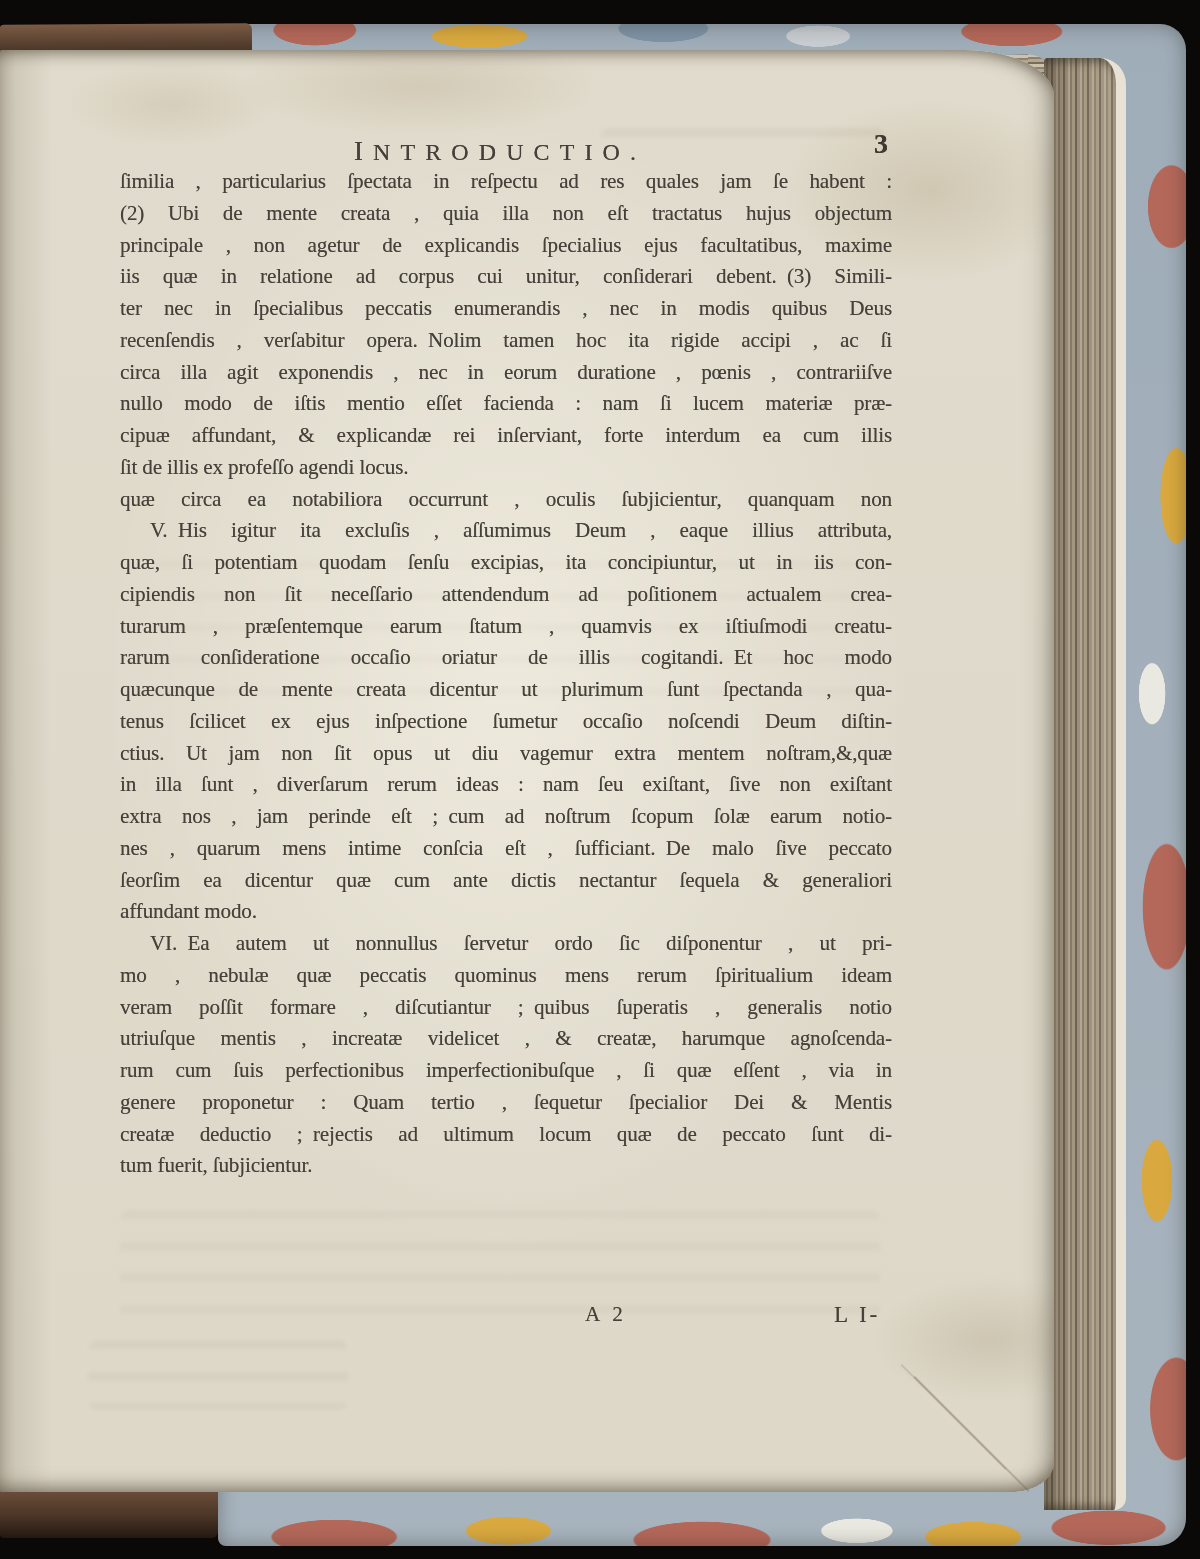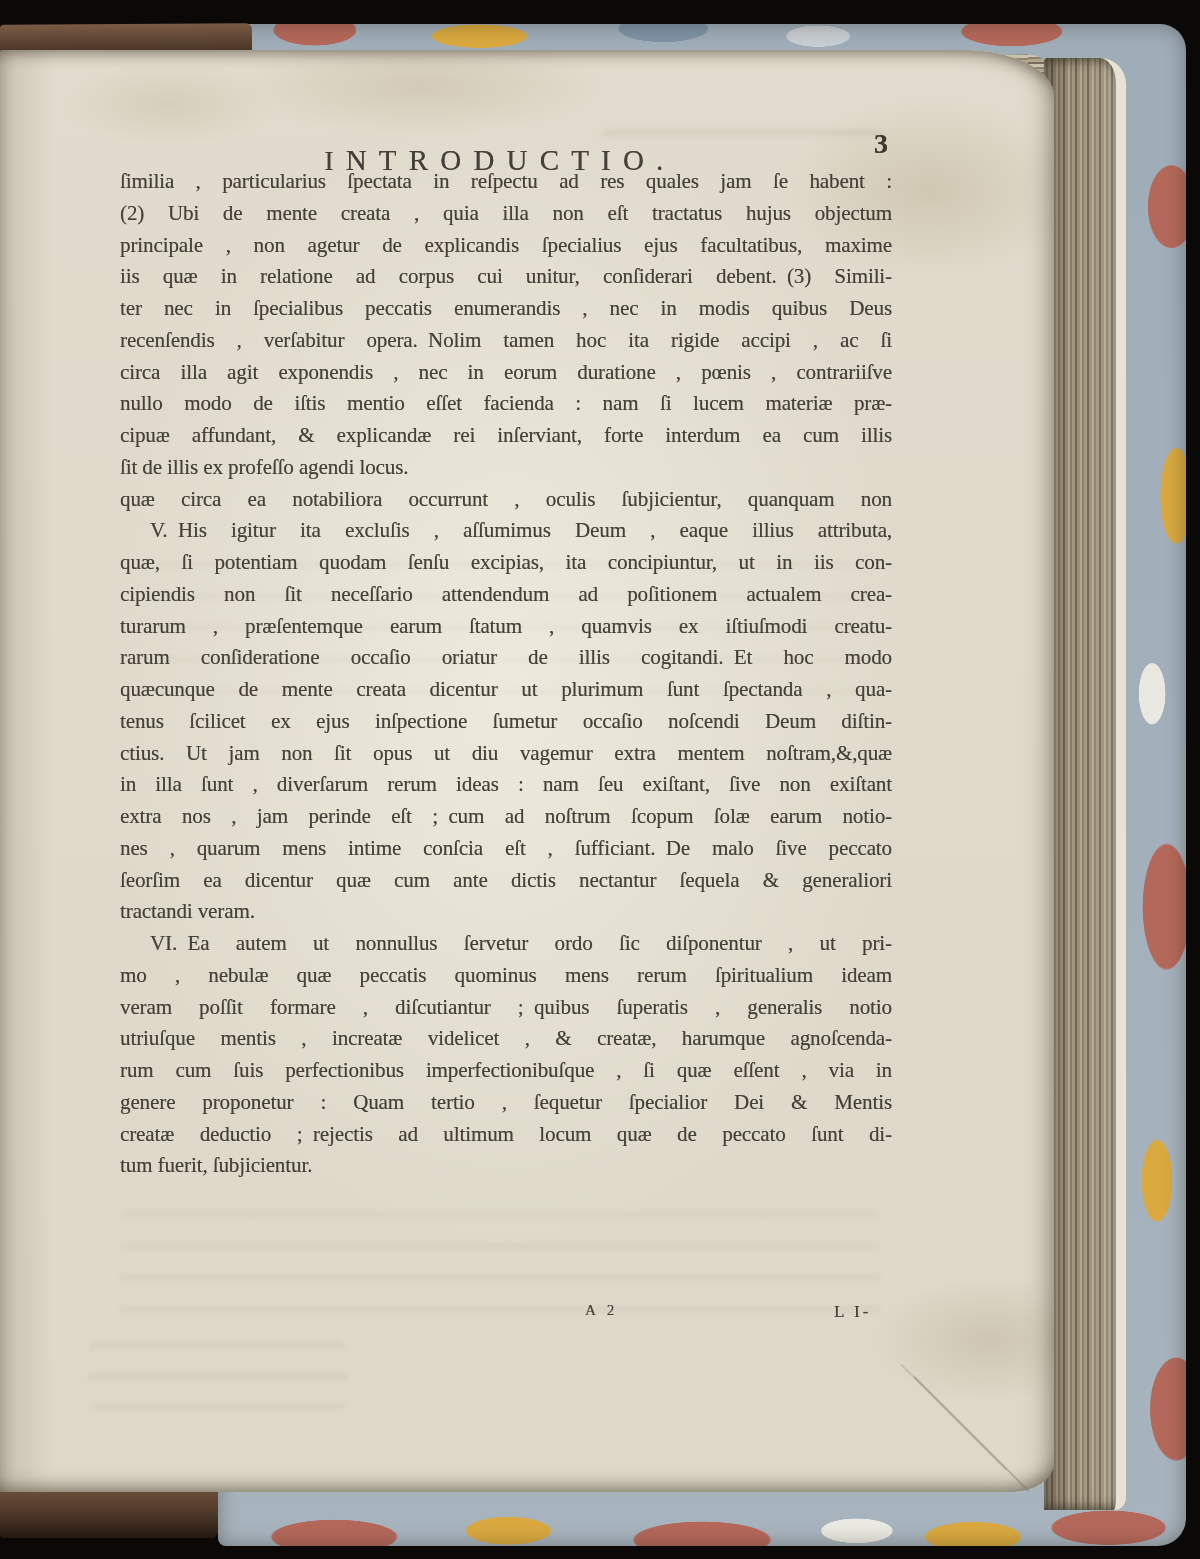--- a/index.html
+++ b/index.html
@@ -88,43 +88,43 @@
   #ghost-c{left:120px;top:1160px;width:760px;height:110px;opacity:.07;}
   #ghost-d{left:88px;top:1290px;width:260px;height:70px;opacity:.09;}
   
   .crease{position:absolute;z-index:2;border-top:2px solid rgba(115,102,84,.35);
     transform-origin:left top;transform:rotate(45deg);filter:blur(.4px);}
   #crease-1{left:915px;top:1326px;width:162px;}
   #crease-2{left:902px;top:1314px;width:148px;opacity:.6;}
   
   #header{position:absolute;left:108px;top:82px;width:784px;height:38px;z-index:5;}
   #running-title{
-    position:absolute;left:50%;transform:translateX(-50%);top:12px;
-    font-size:29px;letter-spacing:.42em;white-space:nowrap;
+    position:absolute;left:50%;transform:translateX(-50%);top:4px;
+    font-size:24px;letter-spacing:.42em;white-space:nowrap;
     color:#45403a;text-shadow:0 0 .5px rgba(65,59,51,.8);
   }
   #running-title::first-letter{font-size:27px;}
   #page-number{
     position:absolute;right:4px;top:-4px;font-size:28px;font-weight:600;
     color:#3f3931;text-shadow:0 0 .5px rgba(65,59,51,.8);
   }
   #body-text{position:absolute;left:108px;top:116px;width:784px;z-index:5;}
   .ln{
     height:31.75px;line-height:31.75px;font-size:21px;letter-spacing:-.1px;
     text-align:justify;text-align-last:justify;white-space:normal;
     color:#45403a;text-shadow:.2px .2px 0 rgba(68,62,51,.55);margin-left:12px;
   }
   .ln.end{text-align-last:left;}
   .ln.indent{text-indent:30px;font-family:Liberation Serif, serif;}
   #signature-mark{
-    position:absolute;left:585px;top:1252px;z-index:5;font-size:15px;
+    position:absolute;left:585px;top:1252px;z-index:5;font-size:21px;
     letter-spacing:4px;color:#45403a;text-shadow:.2px .2px 0 rgba(68,62,51,.55);
   }
   #catchword{
-    position:absolute;left:834px;top:1252px;z-index:5;font-size:17px;
+    position:absolute;left:834px;top:1252px;z-index:5;font-size:23px;
     letter-spacing:3px;color:#45403a;text-shadow:.2px .2px 0 rgba(68,62,51,.55);
   }
 </style>
 </head>
 <body>
 
 <div id="stage">
 
   <div id="marble"></div>
   <div id="leather-top" class="leather"></div>
@@ -162,21 +162,21 @@
       <div class="ln">cipiendis non ſit neceſſario attendendum ad poſitionem actualem crea-</div>
       <div class="ln">turarum , præſentemque earum ſtatum , quamvis ex iſtiuſmodi creatu-</div>
       <div class="ln">rarum conſideratione occaſio oriatur de illis cogitandi. Et hoc modo</div>
       <div class="ln">quæcunque de mente creata dicentur ut plurimum ſunt ſpectanda , qua-</div>
       <div class="ln">tenus ſcilicet ex ejus inſpectione ſumetur occaſio noſcendi Deum diſtin-</div>
       <div class="ln">ctius. Ut jam non ſit opus ut diu vagemur extra mentem noſtram,&amp;,quæ</div>
       <div class="ln">in illa ſunt , diverſarum rerum ideas : nam ſeu exiſtant, ſive non exiſtant</div>
       <div class="ln">extra nos , jam perinde eſt ; cum ad noſtrum ſcopum ſolæ earum notio-</div>
       <div class="ln">nes , quarum mens intime conſcia eſt , ſufficiant. De malo ſive peccato</div>
       <div class="ln">ſeorſim ea dicentur quæ cum ante dictis nectantur ſequela &amp; generaliori</div>
-      <div class="ln end">tractandi veram.</div>
+      <div class="ln end">affundant modo.</div>
       <div class="ln indent">VI. Ea autem ut nonnullus ſervetur ordo ſic diſponentur , ut pri-</div>
       <div class="ln">mo , nebulæ quæ peccatis quominus mens rerum ſpiritualium ideam</div>
       <div class="ln">veram poſſit formare , diſcutiantur ; quibus ſuperatis , generalis notio</div>
       <div class="ln">utriuſque mentis , increatæ videlicet , &amp; creatæ, harumque agnoſcenda-</div>
       <div class="ln">rum cum ſuis perfectionibus imperfectionibuſque , ſi quæ eſſent , via in</div>
       <div class="ln">genere proponetur : Quam tertio , ſequetur ſpecialior Dei &amp; Mentis</div>
       <div class="ln">creatæ deductio ; rejectis ad ultimum locum quæ de peccato ſunt di-</div>
       <div class="ln end">tum fuerit, ſubjicientur.</div>
     </div>
 

